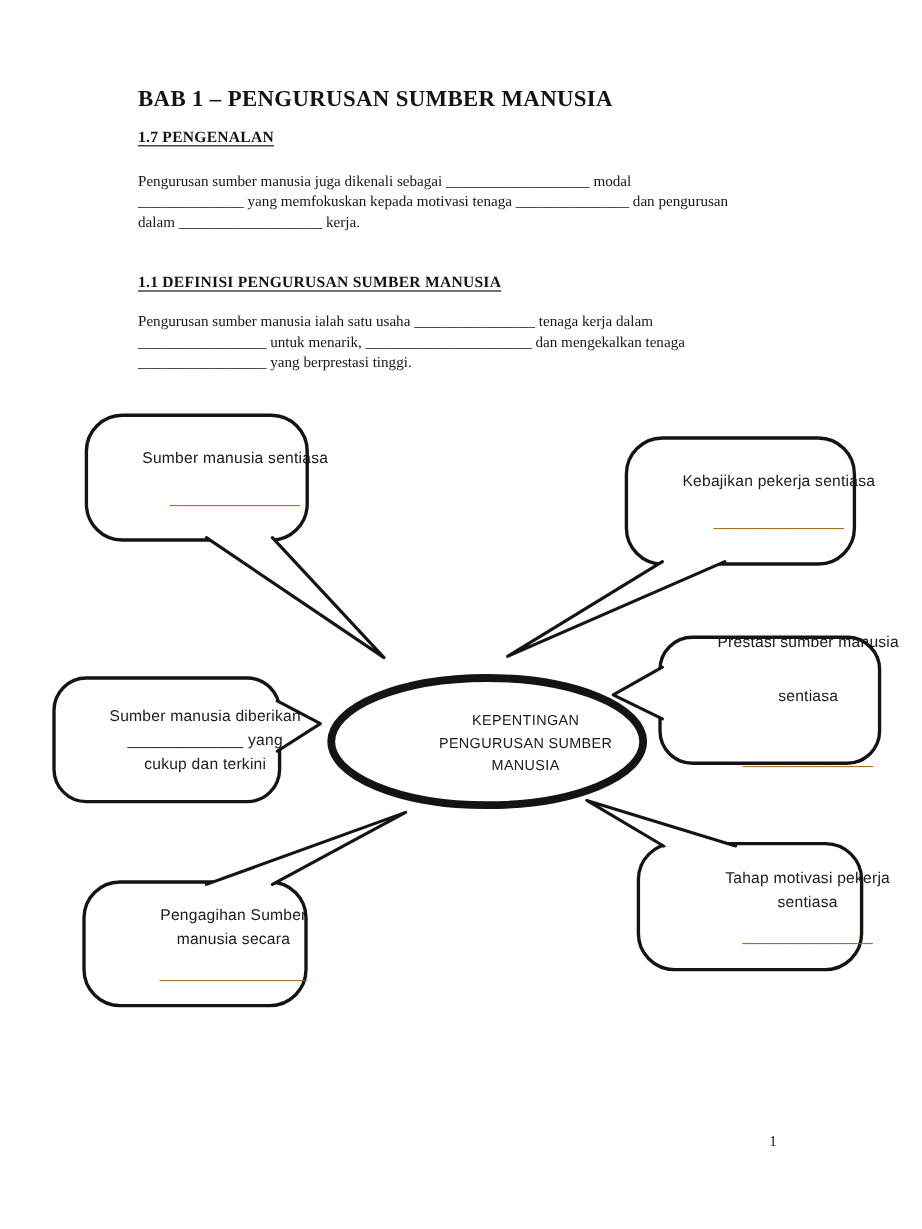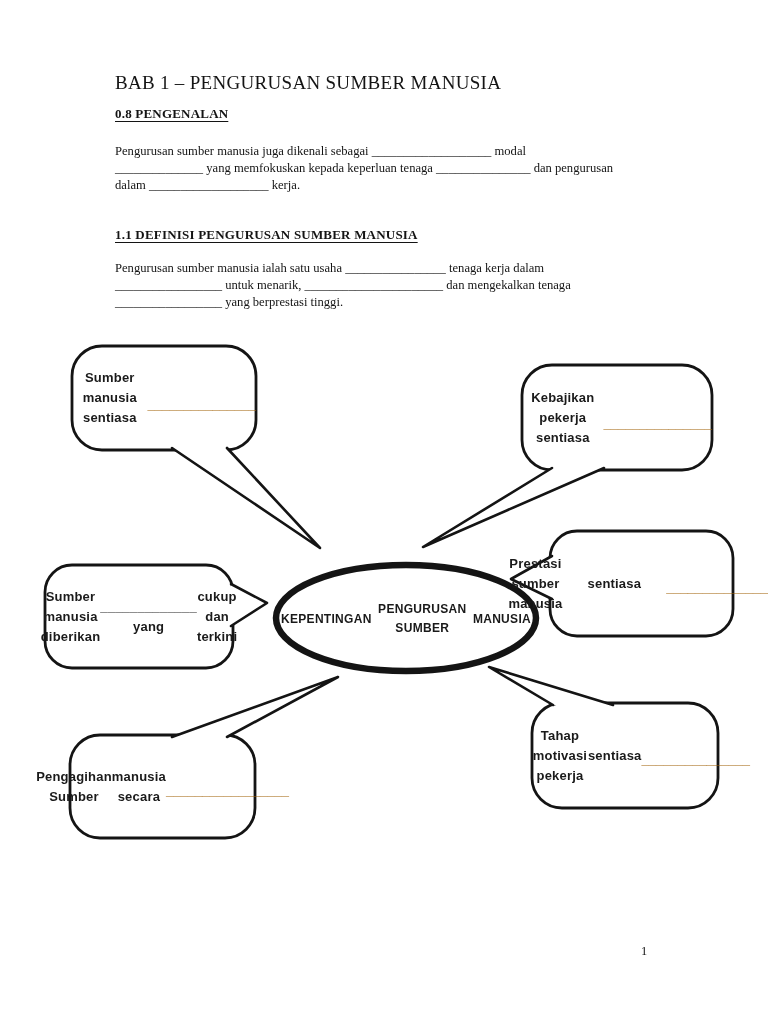--- a/index.html
+++ b/index.html
@@ -6,21 +6,21 @@
   .page{
     position:relative;
     width:768px;height:1024px;
     background:#ffffff;
     overflow:hidden;
     font-family:"Liberation Serif", serif;
     color:#141414;
   }
   .doc-title{
     position:absolute;left:115px;top:72px;
-    font-size:19px;font-weight:400;letter-spacing:.3px;
+    font-size:19px;font-weight:700;letter-spacing:.3px;
     font-family:"Liberation Serif", serif;
     white-space:pre;
   }
   .sec-heading{
     position:absolute;left:115px;
     font-size:13px;font-weight:700;letter-spacing:.2px;
     text-decoration:underline;
     text-underline-offset:3px;
     white-space:pre;
   }
@@ -37,25 +37,25 @@
   .diagram-svg{
     position:absolute;left:0;top:0;width:768px;height:1024px;
     z-index:1;
   }
   .shape-box{fill:#ffffff;stroke:#141414;stroke-width:2.8;}
   .shape-tail{fill:#ffffff;stroke:#141414;stroke-width:2.6;stroke-linecap:round;stroke-linejoin:round;}
   .shape-ellipse{fill:#ffffff;stroke:#141414;stroke-width:6.5;}
 
   .callout-text{
     position:absolute;z-index:2;
-    display:flex;flex-direction:row;align-items:center;justify-content:center;
+    display:flex;flex-direction:column;align-items:center;justify-content:center;
     text-align:center;
     font-family:"Liberation Sans", sans-serif;
-    font-size:13px;font-weight:700;letter-spacing:.2px;
-    line-height:20px;color:#1a1a1a;
+    font-size:13px;font-weight:400;letter-spacing:.2px;
+    line-height:20px;color:#1a1a1a;padding-left:32px;
   }
   .callout-text .gap-lg{margin-top:13px;}
   .callout-text .gap-sm{margin-top:8px;}
   .callout-text .blank{color:#a16207;letter-spacing:0;}
   .c1{left:72px;top:346px;width:184px;height:104px;}
   .c2{left:522px;top:365px;width:190px;height:105px;}
   .c3{left:550px;top:531px;width:183px;height:105px;gap:25px;}
   .c4{left:45px;top:565px;width:188px;height:103px;}
   .c5{left:70px;top:735px;width:185px;height:103px;}
   .c6{left:532px;top:703px;width:218px;height:105px;border-radius:15px;}
@@ -68,23 +68,23 @@
     font-size:12.5px;font-family:"Liberation Serif", serif;
   }
 </style>
 </head>
 <body>
 
 <div class="page">
 
   <div class="doc-title">BAB 1 – PENGURUSAN SUMBER MANUSIA</div>
 
-  <div class="sec-heading h10">0.8 PENGENALAN</div>
+  <div class="sec-heading h10">1.7 PENGENALAN</div>
   <div class="body-line p1a">Pengurusan sumber manusia juga dikenali sebagai ___________________ modal</div>
-  <div class="body-line p1b">______________ yang memfokuskan kepada keperluan tenaga _______________ dan pengurusan</div>
+  <div class="body-line p1b">______________ yang memfokuskan kepada motivasi tenaga _______________ dan pengurusan</div>
   <div class="body-line p1c">dalam ___________________ kerja.</div>
 
   <div class="sec-heading h11">1.1 DEFINISI PENGURUSAN SUMBER MANUSIA</div>
   <div class="body-line p2a">Pengurusan sumber manusia ialah satu usaha ________________ tenaga kerja dalam</div>
   <div class="body-line p2b">_________________ untuk menarik, ______________________ dan mengekalkan tenaga</div>
   <div class="body-line p2c">_________________ yang berprestasi tinggi.</div>
 
   <svg class="diagram-svg" viewBox="0 0 768 1024" aria-hidden="true">
 
     <rect class="shape-box" x="72" y="346" width="184" height="104" rx="30"></rect>

